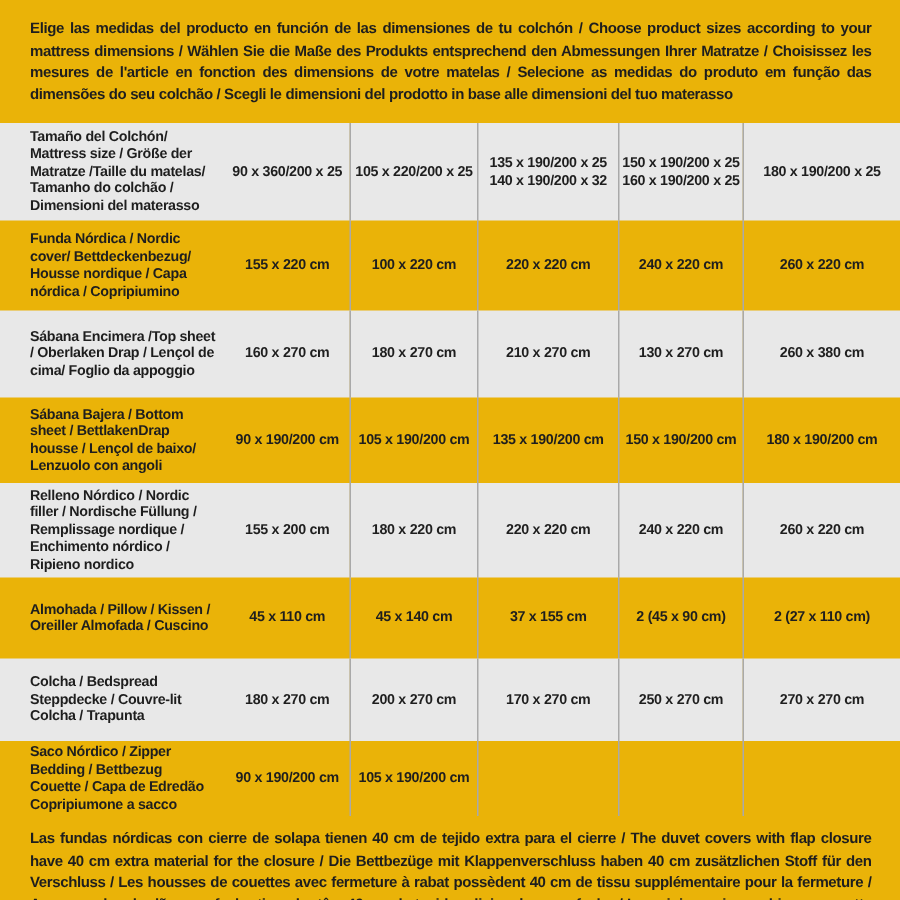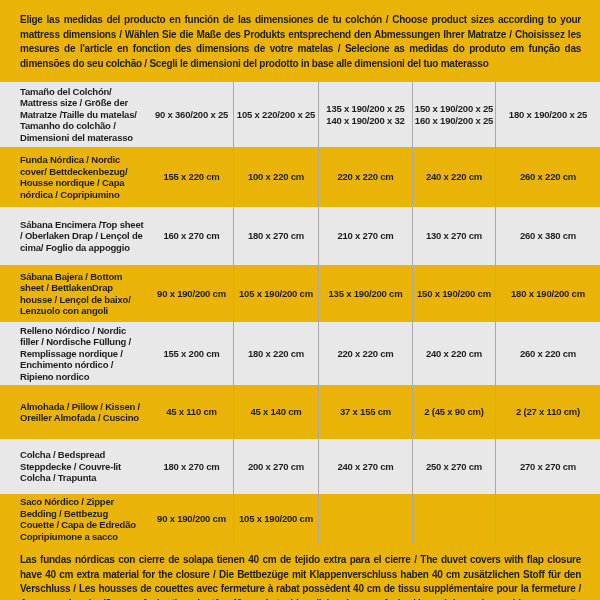--- a/index.html
+++ b/index.html
@@ -127,21 +127,21 @@
       <div class="cell val">45 x 140 cm</div>
       <div class="cell val">37 x 155 cm</div>
       <div class="cell val">2 (45 x 90 cm)</div>
       <div class="cell val">2 (27 x 110 cm)</div>
     </div>
 
     <div class="trow shade">
       <div class="cell lbl">Colcha / Bedspread Steppdecke / Couvre-lit Colcha / Trapunta</div>
       <div class="cell val">180 x 270 cm</div>
       <div class="cell val">200 x 270 cm</div>
-      <div class="cell val">240 x 270 cm</div>
+      <div class="cell val">170 x 270 cm</div>
       <div class="cell val">250 x 270 cm</div>
       <div class="cell val">270 x 270 cm</div>
     </div>
 
     <div class="trow">
       <div class="cell lbl">Saco Nórdico / Zipper Bedding / Bettbezug Couette  / Capa de Edredão Copripiumone a sacco</div>
       <div class="cell val">90 x 190/200 cm</div>
       <div class="cell val">105 x 190/200 cm</div>
       <div class="cell val"></div>
       <div class="cell val"></div>

